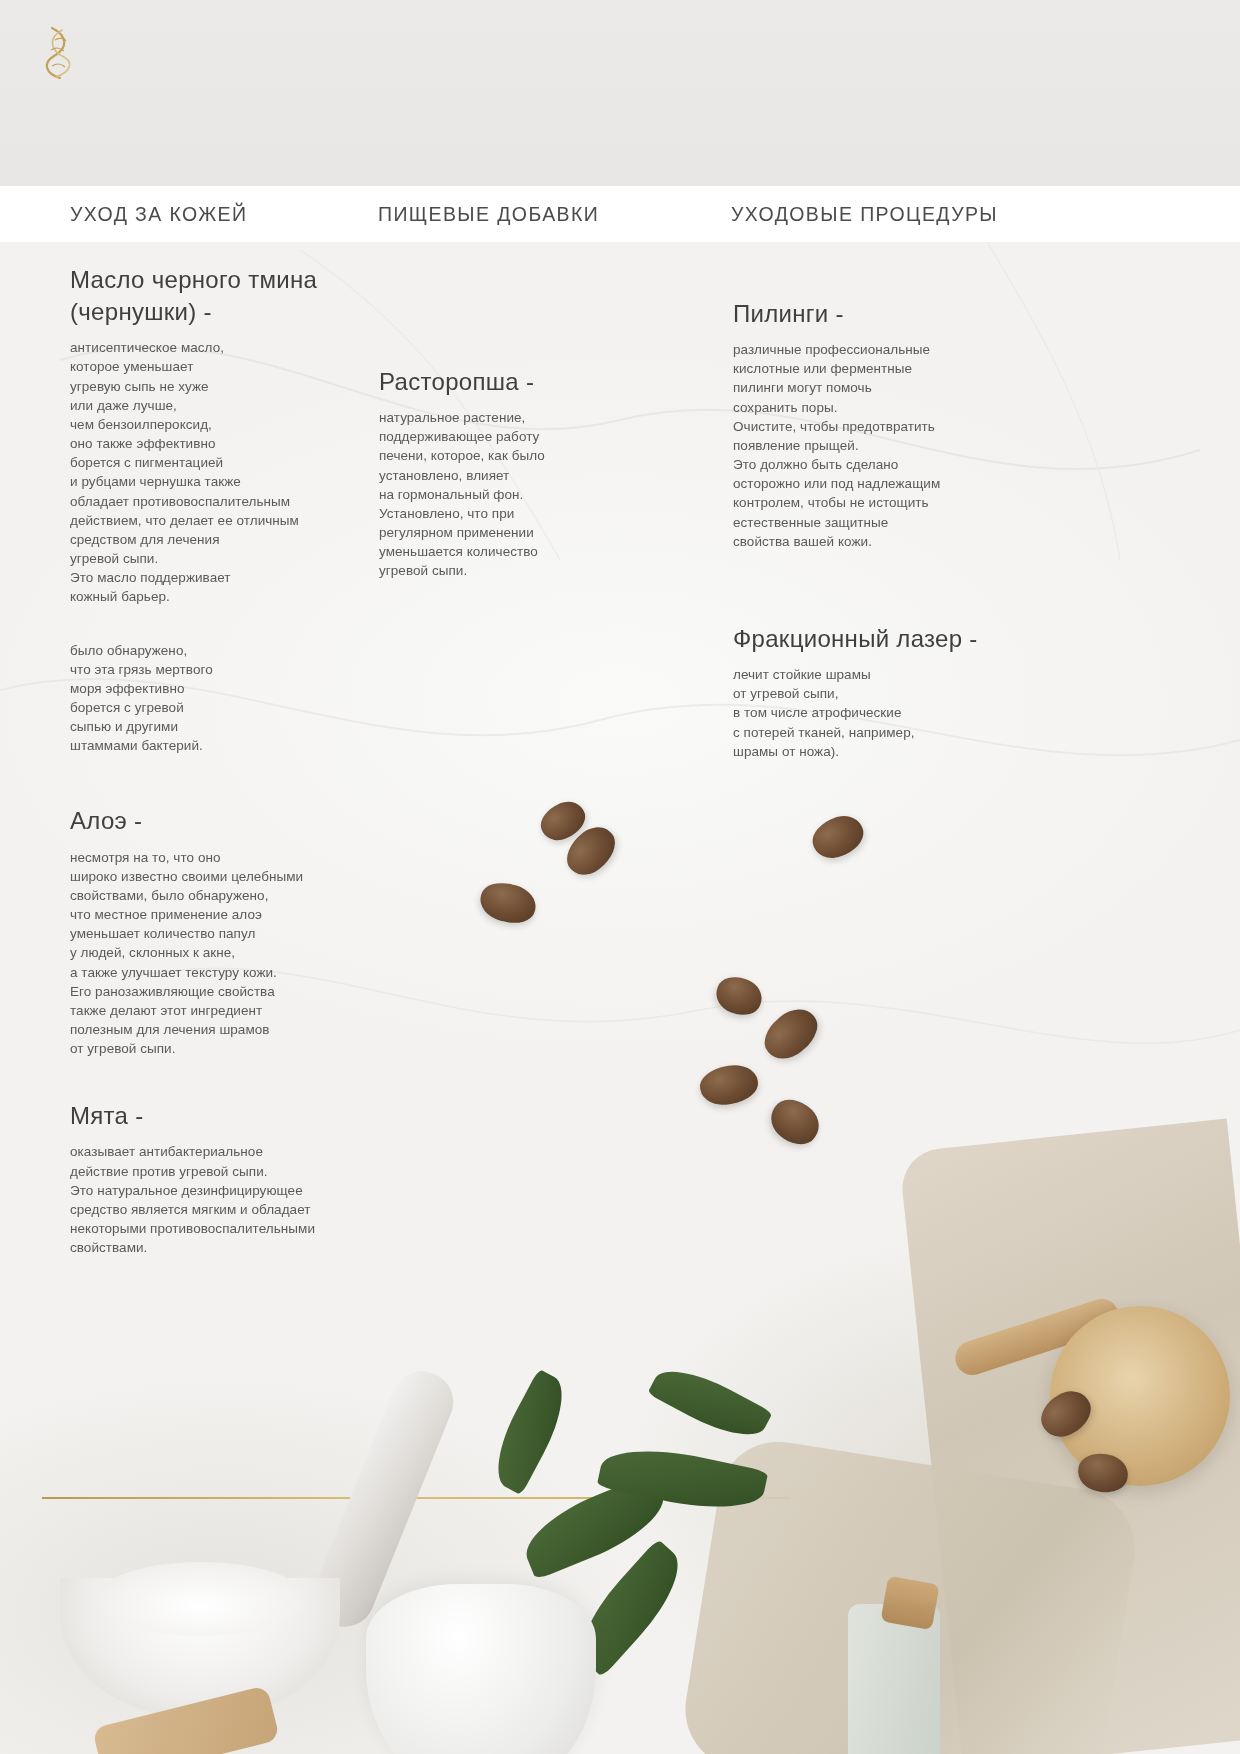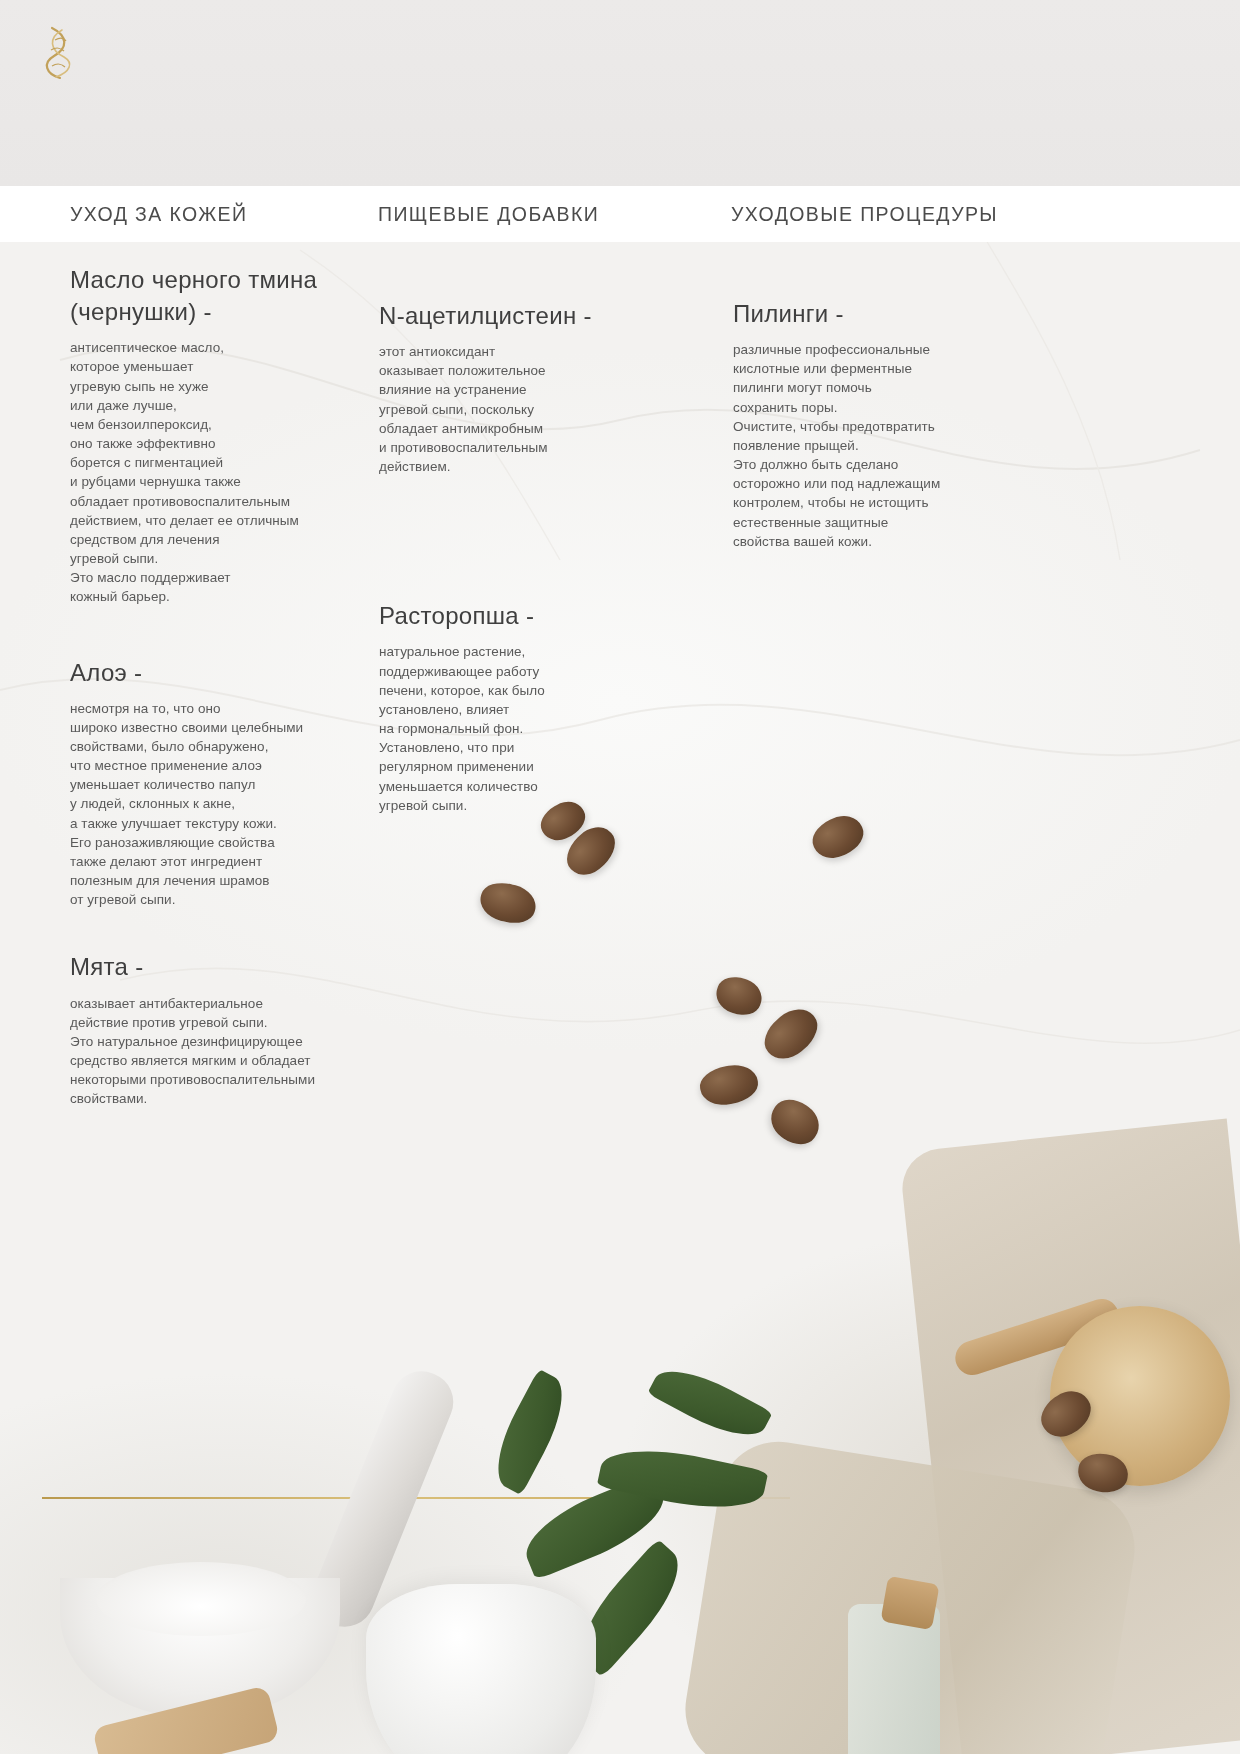--- a/index.html
+++ b/index.html
@@ -325,20 +325,26 @@
 борется с пигментацией
 и рубцами чернушка также
 обладает противовоспалительным
 действием, что делает ее отличным
 средством для лечения
 угревой сыпи.
 Это масло поддерживает
 кожный барьер.</p>
       </div>
       <div class="entry c1-e2">
+        <p class="entry-body">было обнаружено,
+что эта грязь мертвого
+моря эффективно
+борется с угревой
+сыпью и другими
+штаммами бактерий.</p>
       </div>
       <div class="entry c1-e4">
         <h3 class="entry-title">Алоэ -</h3>
         <p class="entry-body" style="width:300px">несмотря на то, что оно
 широко известно своими целебными
 свойствами, было обнаружено,
 что местное применение алоэ
 уменьшает количество папул
 у людей, склонных к акне,
 а также улучшает текстуру кожи.
@@ -352,30 +358,20 @@
         <p class="entry-body" style="width:310px">оказывает антибактериальное
 действие против угревой сыпи.
 Это натуральное дезинфицирующее
 средство является мягким и обладает
 некоторыми противовоспалительными
 свойствами.</p>
       </div>
     </div>
 
     <div class="col col-2">
-      <div class="entry c2-e1">
-        <h3 class="entry-title" style="white-space:nowrap">N-ацетилцистеин -</h3>
-        <p class="entry-body">этот антиоксидант
-оказывает положительное
-влияние на устранение
-угревой сыпи, поскольку
-обладает антимикробным
-и противовоспалительным
-действием.</p>
-      </div>
       <div class="entry c2-e2">
         <h3 class="entry-title">Расторопша -</h3>
         <p class="entry-body">натуральное растение,
 поддерживающее работу
 печени, которое, как было
 установлено, влияет
 на гормональный фон.
 Установлено, что при
 регулярном применении
 уменьшается количество
@@ -391,16 +387,24 @@
 пилинги могут помочь
 сохранить поры.
 Очистите, чтобы предотвратить
 появление прыщей.
 Это должно быть сделано
 осторожно или под надлежащим
 контролем, чтобы не истощить
 естественные защитные
 свойства вашей кожи.</p>
       </div>
+      <div class="entry c3-e2">
+        <h3 class="entry-title">Фракционный лазер -</h3>
+        <p class="entry-body">лечит стойкие шрамы
+от угревой сыпи,
+в том числе атрофические
+с потерей тканей, например,
+шрамы от ножа).</p>
+      </div>
     </div>
 
   </div>
 </div>
 
 </body></html>

